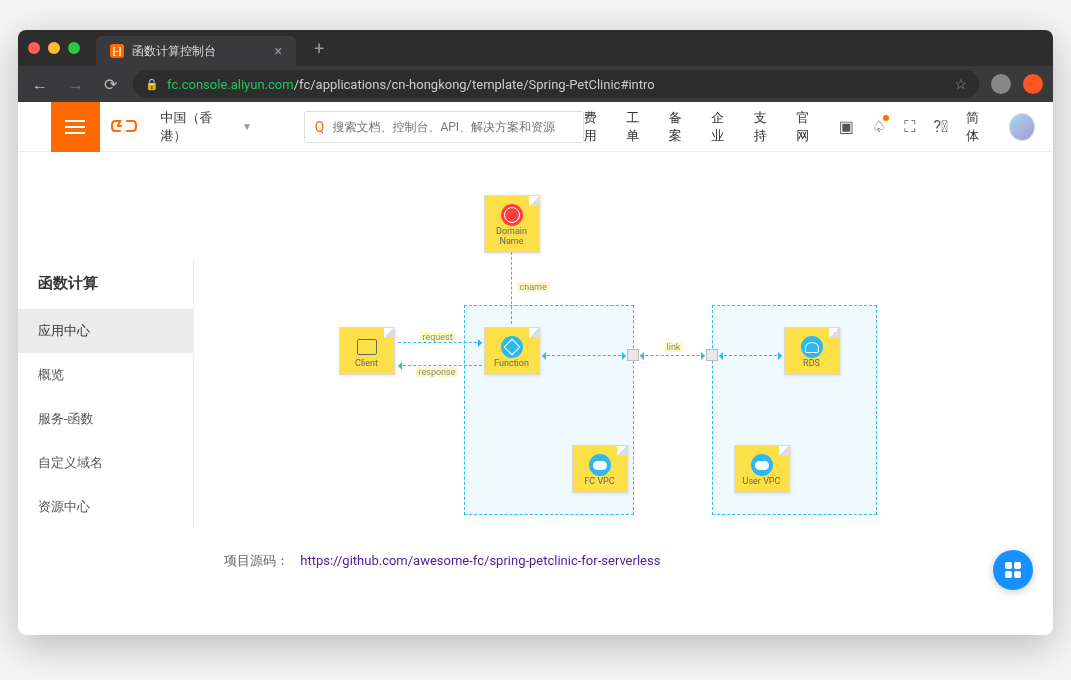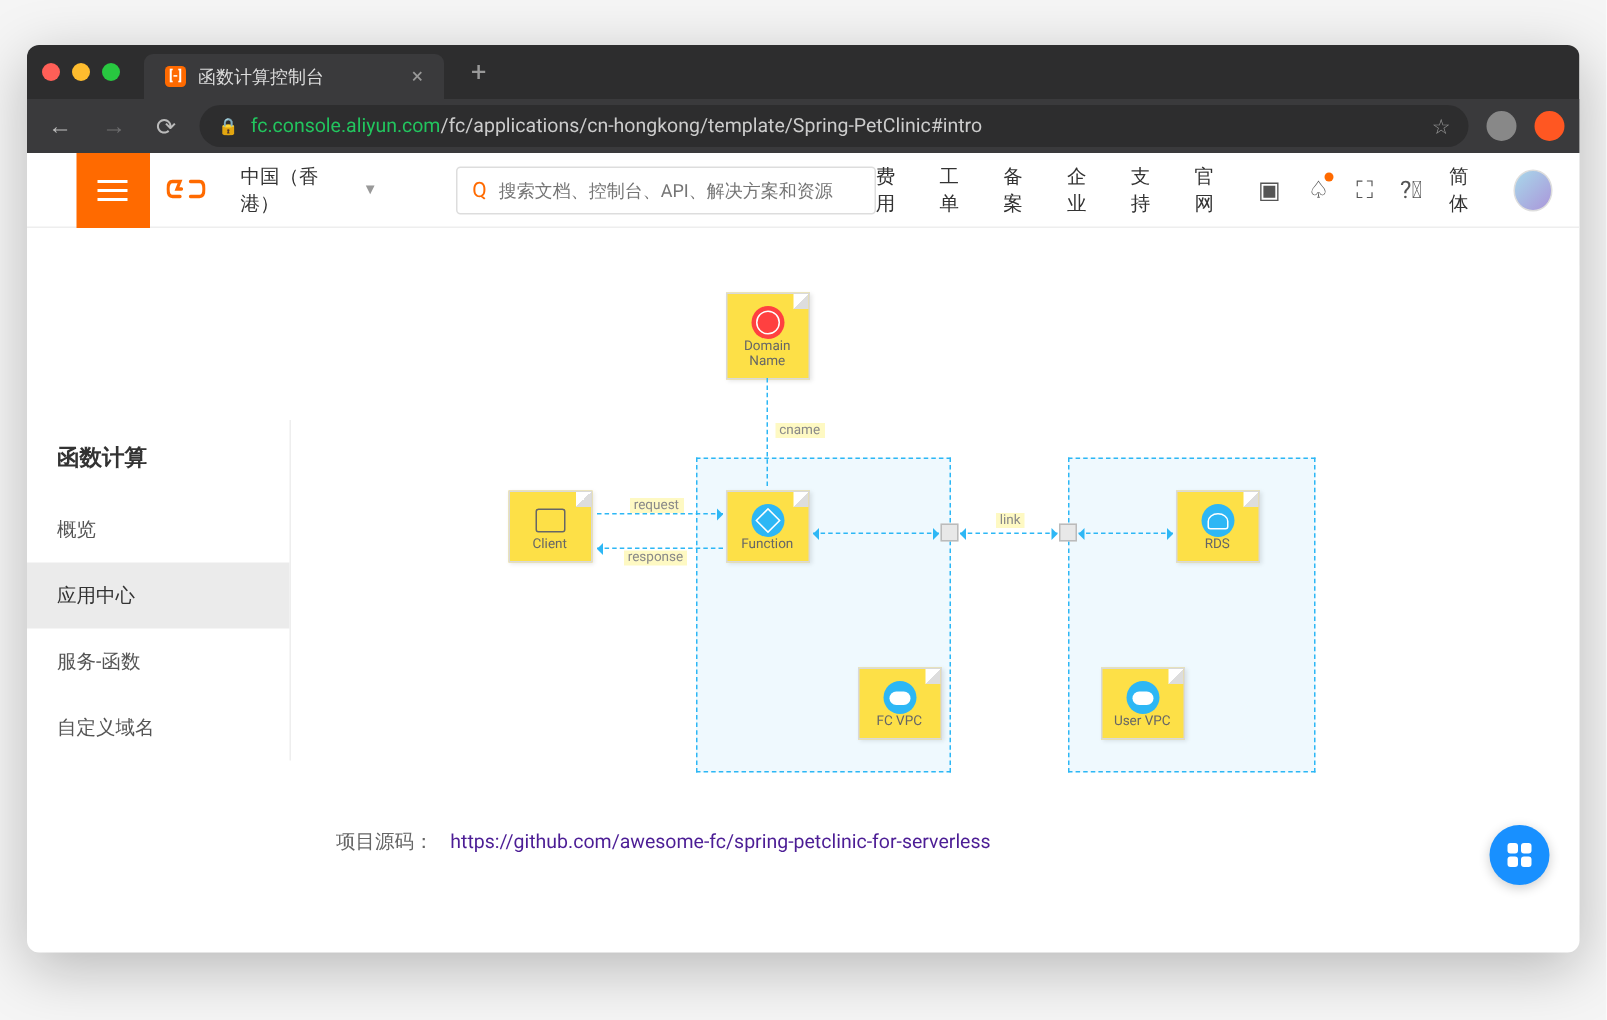--- a/index.html
+++ b/index.html
@@ -144,24 +144,25 @@
         <span class="header-icon">⛶</span>
         <span class="header-icon">?⃝</span>
         <span>简体</span>
         <div class="user-avatar"></div>
       </div>
     </div>
 
     <div class="app-body">
       <div class="sidebar">
         <div class="sidebar-title">函数计算</div>
+        <div class="sidebar-item active">应用中心</div>
         <div class="sidebar-item">概览</div>
-        <div class="sidebar-item active">应用中心</div>
         <div class="sidebar-item">服务-函数</div>
         <div class="sidebar-item">自定义域名</div>
+        <div class="sidebar-item">资源中心</div>
       </div>
       <div class="collapse-handle">‹</div>
 
       <div class="content">
         <div class="diagram">
           <div class="vpc-box" style="left:140px;top:118px;width:170px;height:210px"></div>
           <div class="vpc-box" style="left:388px;top:118px;width:165px;height:210px"></div>
 
           <div class="dbox" style="left:160px;top:8px"><div class="ico ico-globe"></div><span>Domain Name</span></div>
           <div class="dbox" style="left:15px;top:140px"><div class="ico ico-client"></div><span>Client</span></div>

